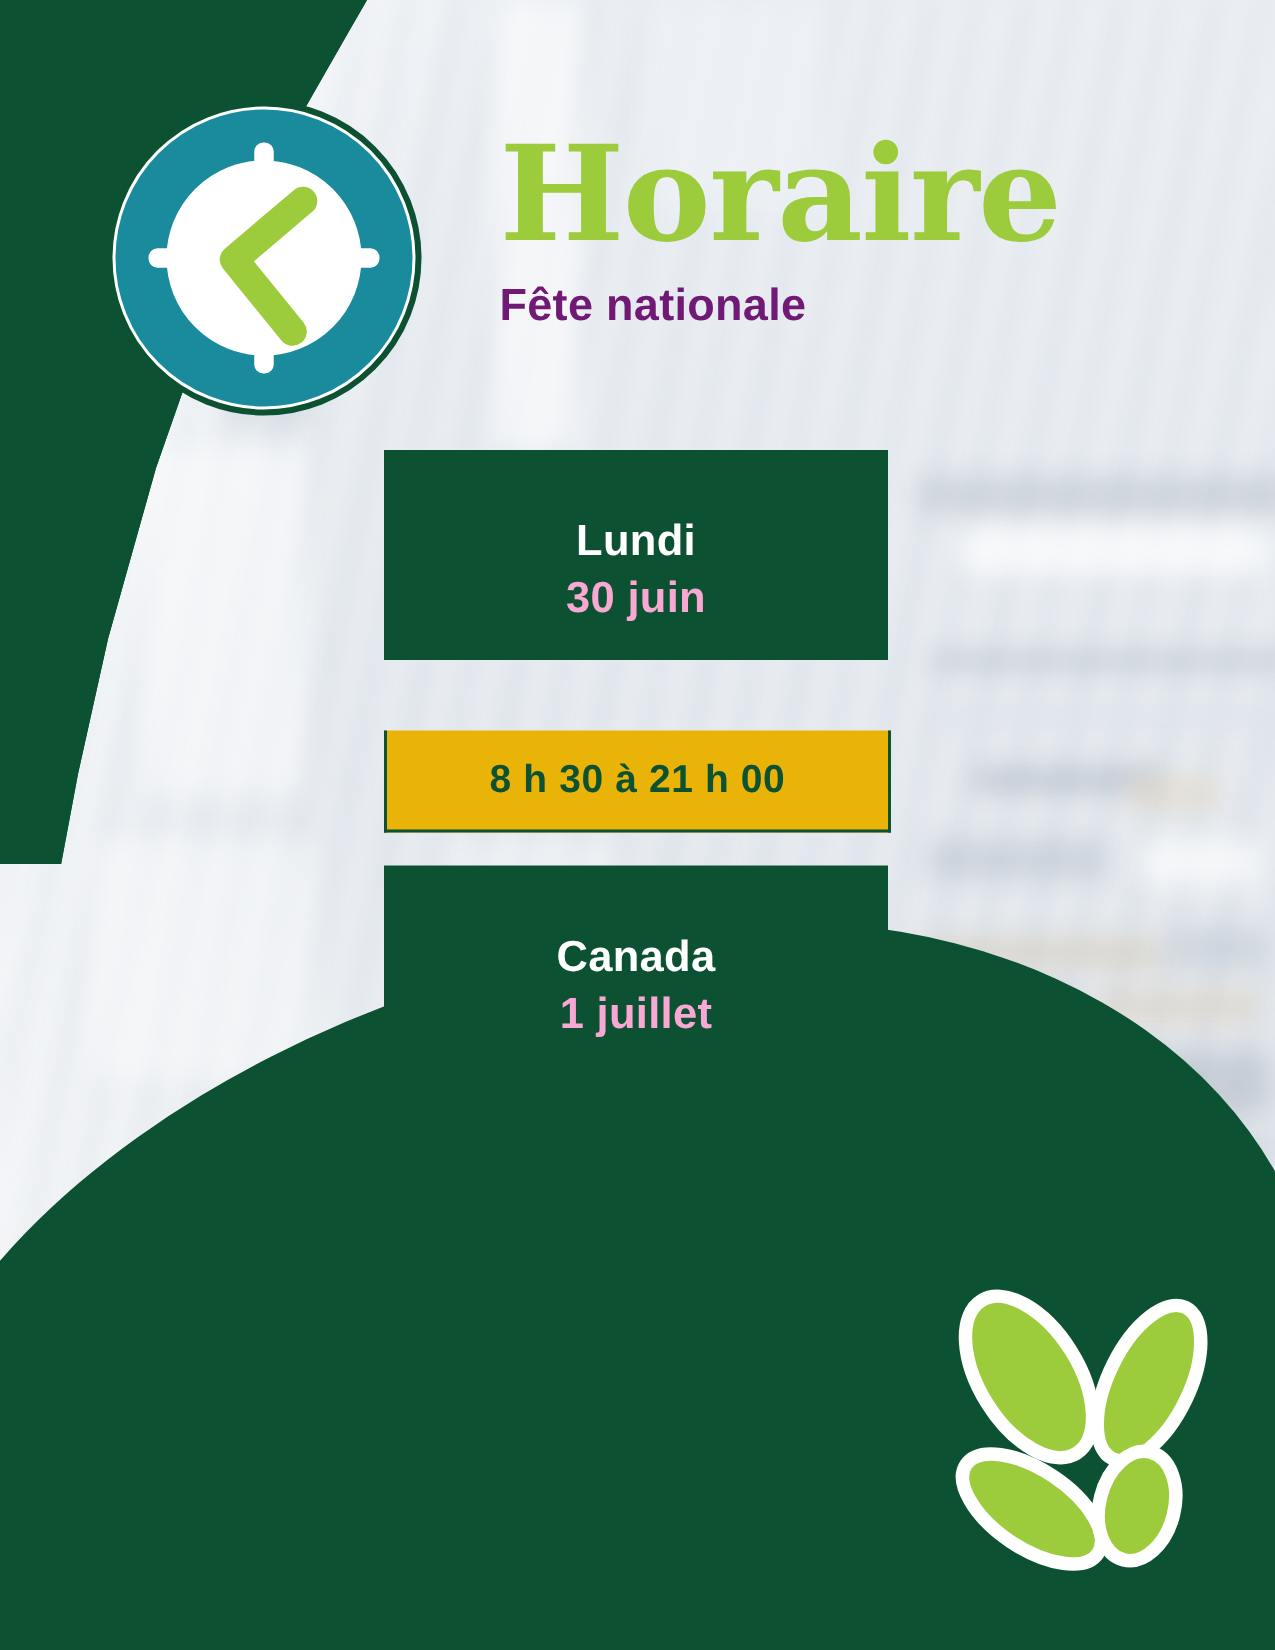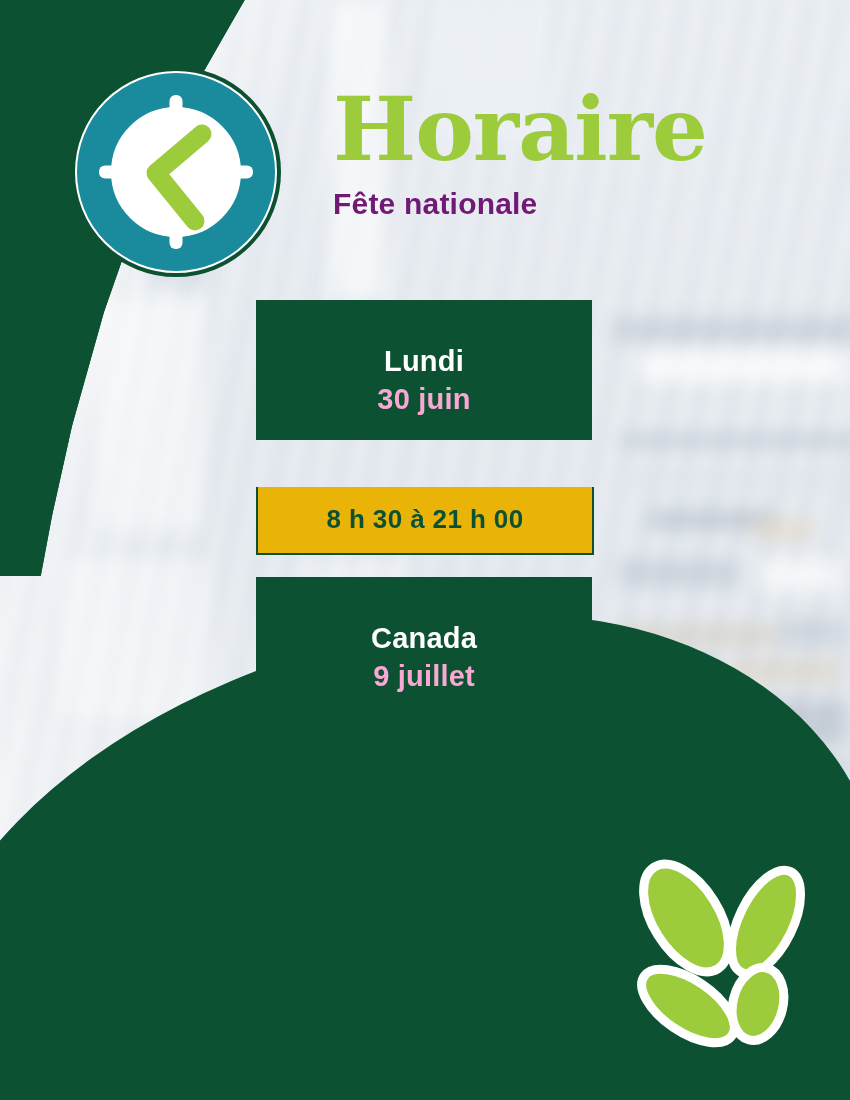--- a/index.html
+++ b/index.html
@@ -228,21 +228,21 @@
         <div class="card-date">30 juin</div>
       </div>
       <div class="card-body">
         <span class="card-hours">8 h 30 à 21 h 00</span>
       </div>
     </div>
 
     <div class="card">
       <div class="card-head">
         <div class="card-day">Canada</div>
-        <div class="card-date">9 juillet</div>
+        <div class="card-date">1 juillet</div>
       </div>
     </div>
 
 
   </div>
 
   <div class="logo">
     <svg viewBox="0 0 224 214" xmlns="http://www.w3.org/2000/svg" aria-hidden="true">
       <g stroke="#ffffff" stroke-width="9">
         <ellipse cx="72" cy="62" rx="33" ry="60" fill="#9ccb3b" transform="rotate(-32 72 62)"></ellipse>

